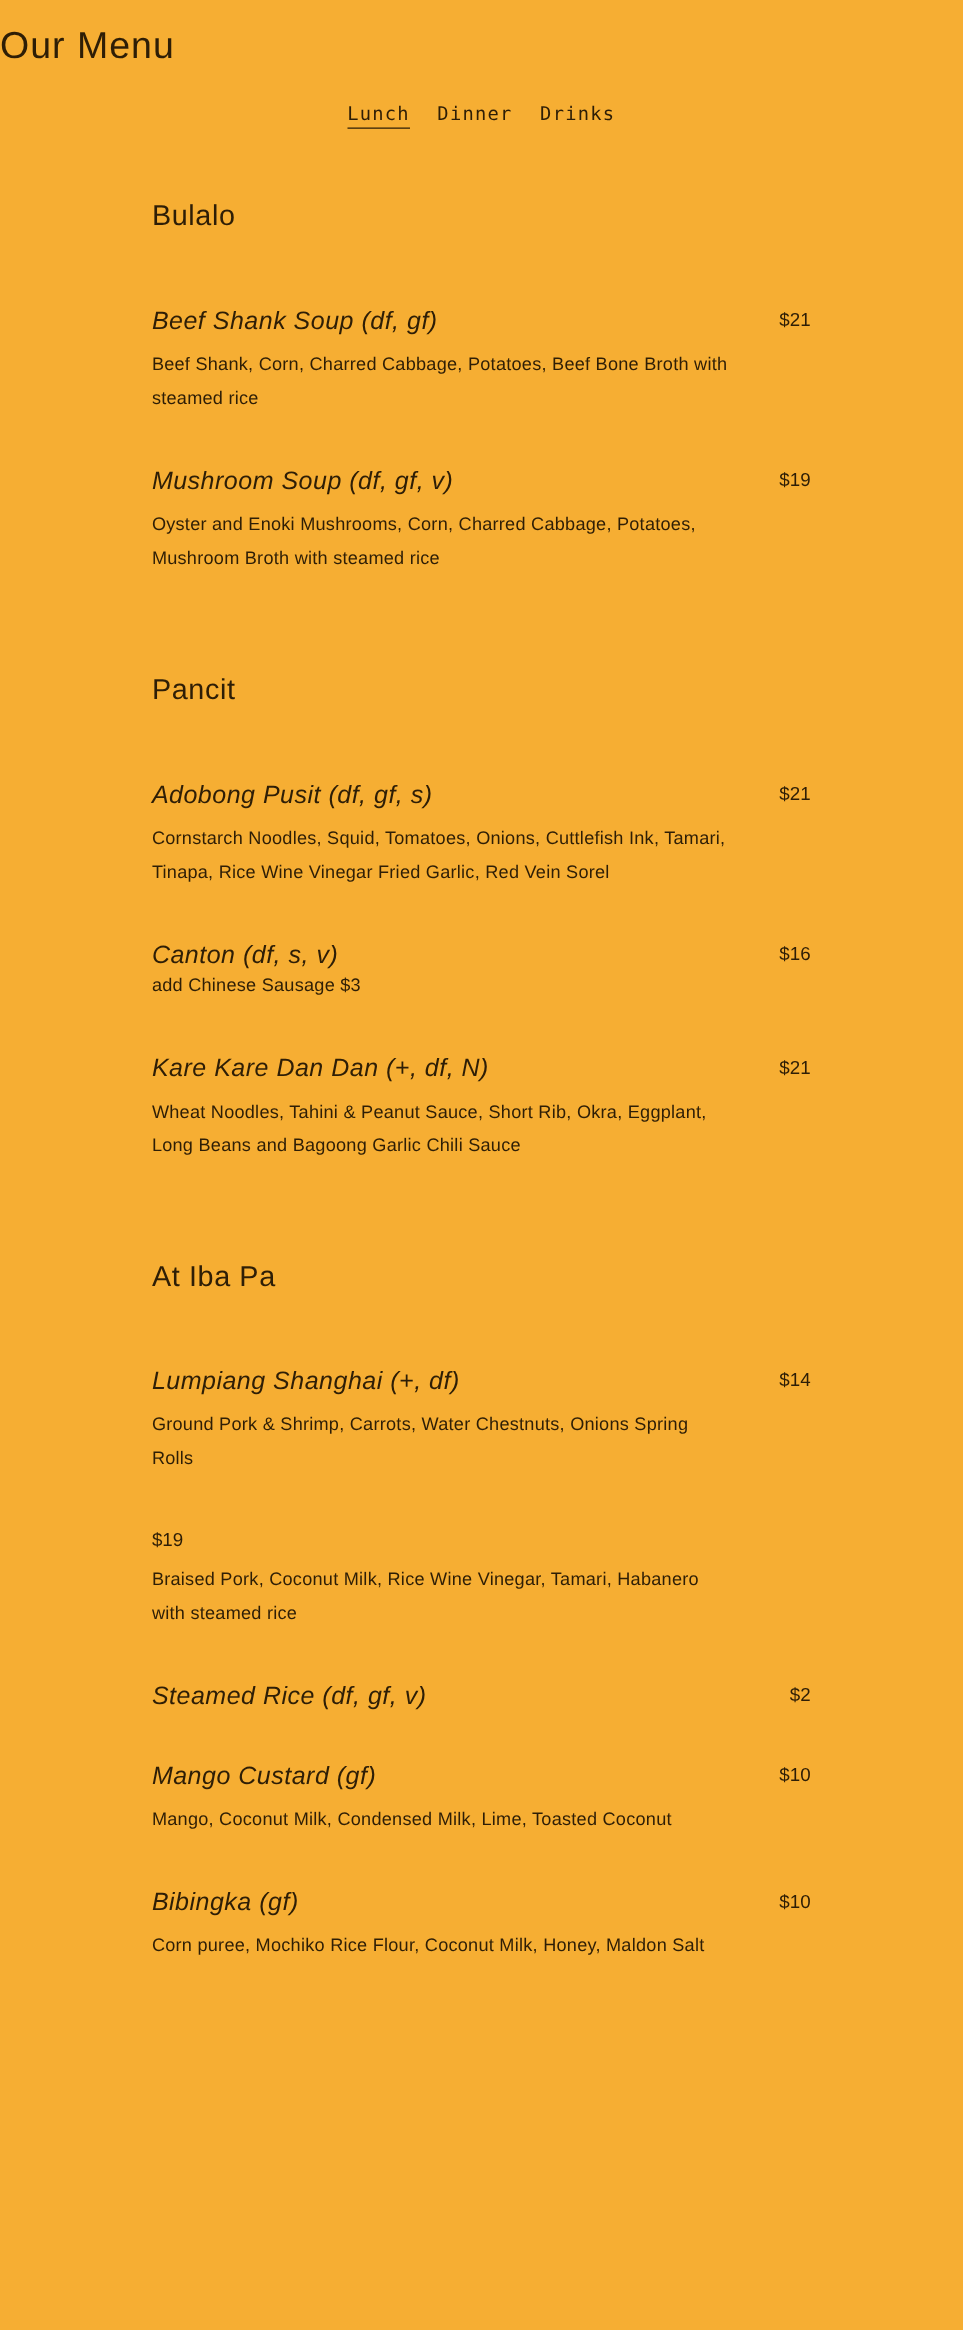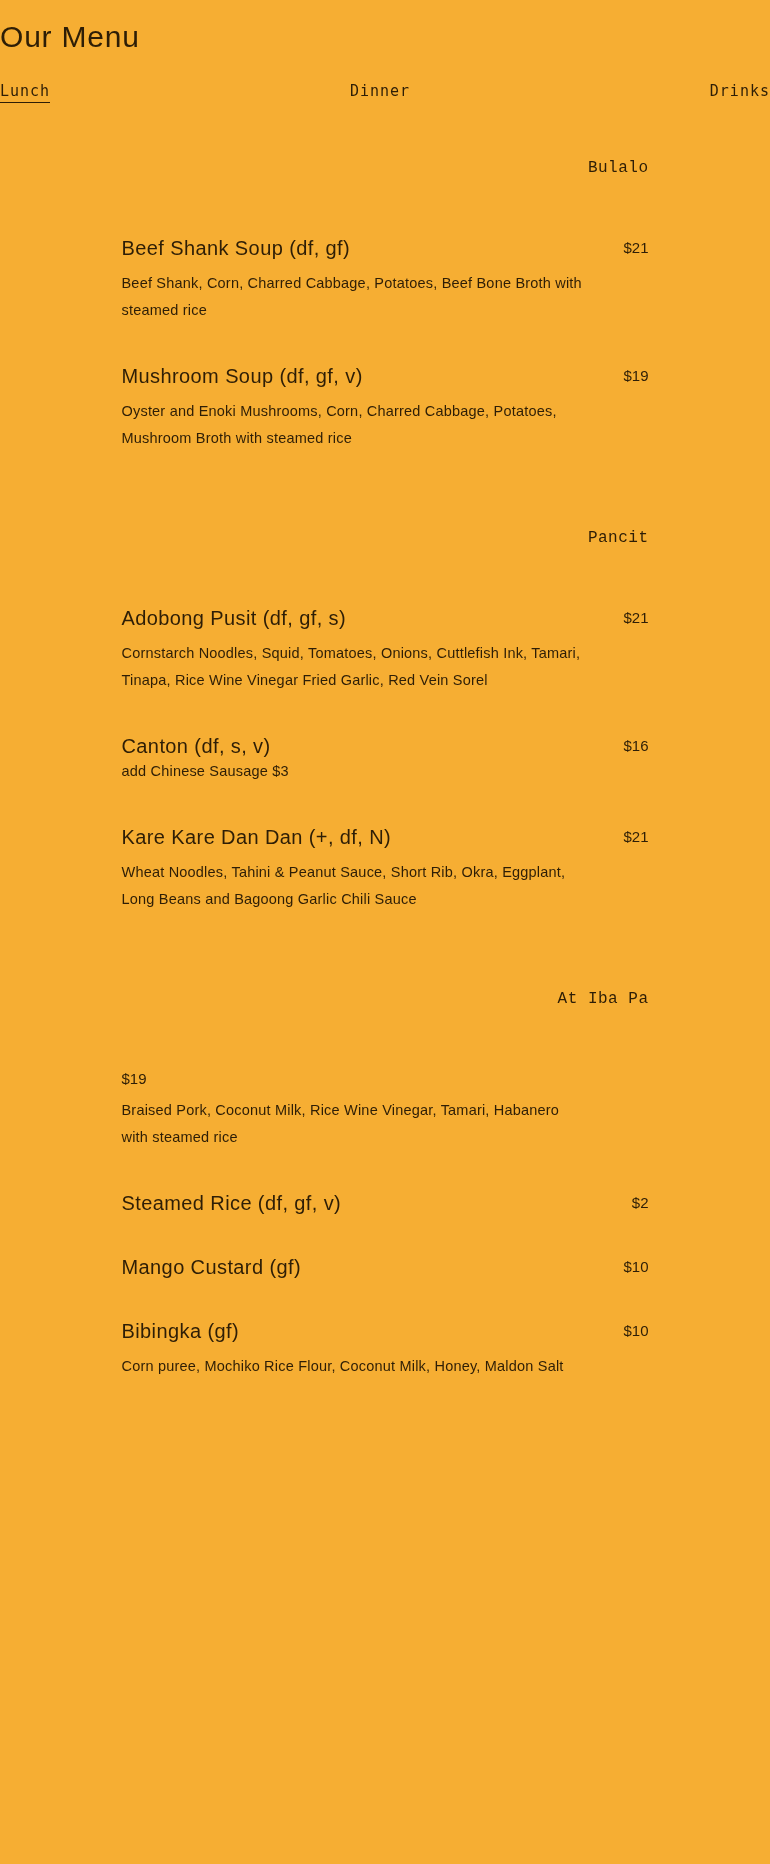--- a/index.html
+++ b/index.html
@@ -15,60 +15,60 @@
   .page-title {
     margin: 0;
     font-size: 30px;
     font-weight: 500;
     letter-spacing: 0.8px;
     line-height: 1;
   }
   .tabs {
     margin-top: 30px;
     display: flex;
-    justify-content: space-between;
+    justify-content: center;
     gap: 22px;
     font-family: "DejaVu Sans Mono", monospace;
     font-size: 15px;
     letter-spacing: 1px;
   }
   .tab {
     cursor: pointer;
     padding-bottom: 2px;
     border-bottom: 1.5px solid transparent;
   }
   .tab.active { border-bottom-color: #2E1E06; }
   .menu {
     width: 527px;
     margin: 0 auto;
   }
   .section { margin-top: 55px; }
   .section + .section { margin-top: 76px; }
   .section-title {
     margin: 0 0 58px 0;
-    text-align: right;
-    font-size: 16px;
+    text-align: left;
+    font-size: 23px;
     font-weight: 500;
     letter-spacing: 0.5px;
     line-height: 1.25;
-    font-family: Liberation Mono, monospace;
   }
   .item { margin-bottom: 40px; }
   .item:last-child { margin-bottom: 0; }
   .item-head {
     display: flex;
     justify-content: space-between;
     align-items: flex-start;
   }
   .item-title {
     margin: 0;
     font-size: 20px;
     font-weight: 500;
     letter-spacing: 0.4px;
     line-height: 1.2;
+    font-style: italic;
   }
   .item-price {
     font-size: 15px;
     font-weight: 500;
     margin-top: 3px;
     white-space: nowrap;
   }
   .item-desc {
     margin: 10px 15px 0 0;
     max-width: 465px;
@@ -142,20 +142,27 @@
         <h3 class="item-title">Kare Kare Dan Dan (+, df, N)</h3>
         <span class="item-price">$21</span>
       </div>
       <p class="item-desc">Wheat Noodles, Tahini &amp; Peanut Sauce, Short Rib, Okra, Eggplant, Long Beans and Bagoong Garlic Chili Sauce</p>
     </div>
   </section>
 
   <section class="section">
     <h2 class="section-title">At Iba Pa</h2>
 
+    <div class="item">
+      <div class="item-head">
+        <h3 class="item-title">Lumpiang Shanghai (+, df)</h3>
+        <span class="item-price">$14</span>
+      </div>
+      <p class="item-desc">Ground Pork &amp; Shrimp, Carrots, Water Chestnuts, Onions Spring Rolls</p>
+    </div>
 
 
     <div class="item">
       <div class="item-head">
         <span class="item-price">$19</span>
       </div>
       <p class="item-desc">Braised Pork, Coconut Milk, Rice Wine Vinegar, Tamari, Habanero with steamed rice</p>
     </div>
 
     <div class="item">
@@ -163,20 +170,21 @@
         <h3 class="item-title">Steamed Rice (df, gf, v)</h3>
         <span class="item-price">$2</span>
       </div>
     </div>
 
     <div class="item">
       <div class="item-head">
         <h3 class="item-title">Mango Custard (gf)</h3>
         <span class="item-price">$10</span>
       </div>
+      <p class="item-desc">Mango, Coconut Milk, Condensed Milk, Lime, Toasted Coconut</p>
     </div>
 
     <div class="item">
       <div class="item-head">
         <h3 class="item-title">Bibingka (gf)</h3>
         <span class="item-price">$10</span>
       </div>
       <p class="item-desc">Corn puree, Mochiko Rice Flour, Coconut Milk, Honey, Maldon Salt</p>
     </div>
   </section>

